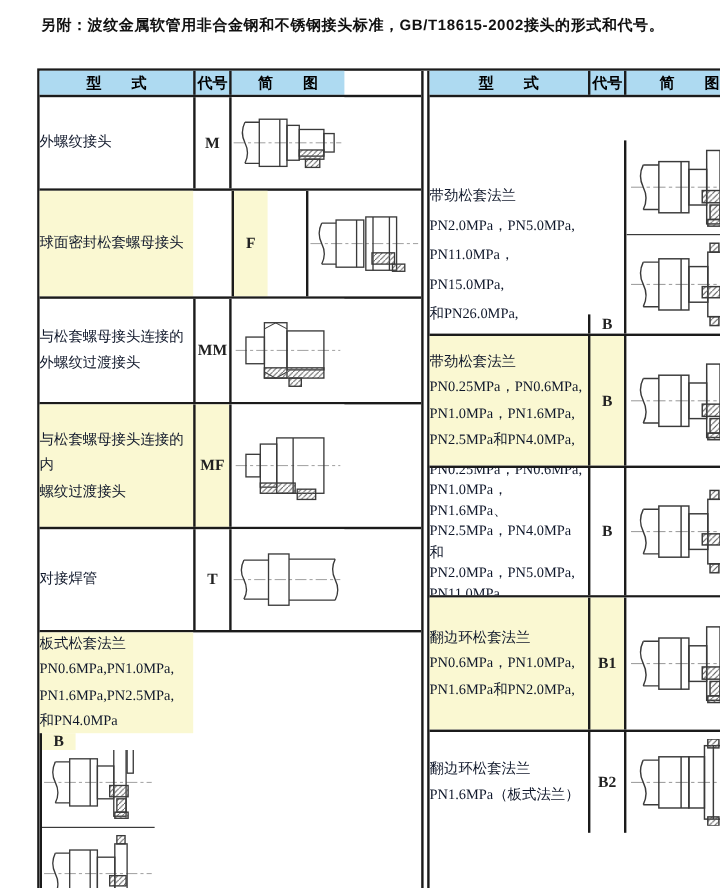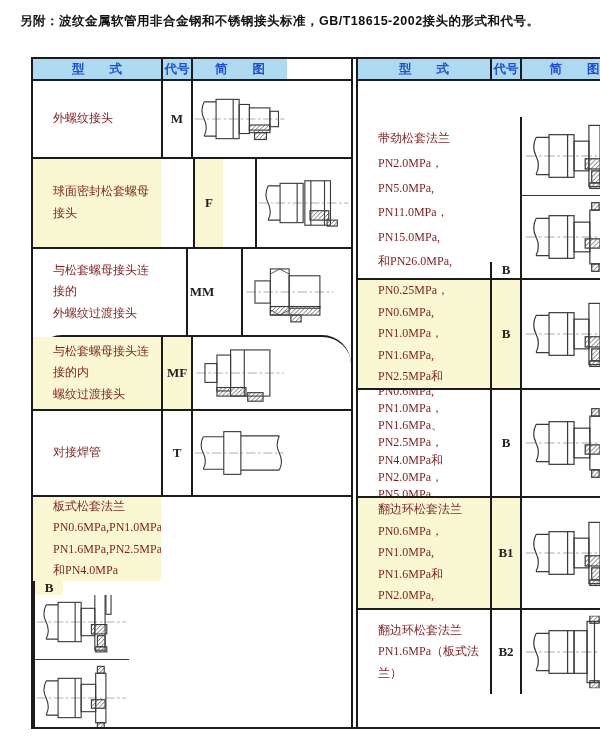--- a/index.html
+++ b/index.html
@@ -1,64 +1,64 @@
 <!DOCTYPE html>
 <html><head>
 <meta charset="utf-8">
 <style>
   * { box-sizing: border-box; margin: 0; padding: 0; }
   html, body { width: 600px; height: 740px; background: #ffffff; }
   body { font-family: "Liberation Serif", serif; color: #1c1c1c; }
   .page { position: relative; width: 600px; height: 740px; background: #fff; overflow: hidden; }
 
   .title {
-    position: absolute; left: 20px; top: 13px; width: 540px;
+    position: absolute; left: 34px; top: 13px; width: 540px;
     font-family: "Liberation Sans", sans-serif;
     font-weight: bold; font-size: 12.5px; letter-spacing: 0.5px; color: #111;
   }
 
   .table-wrap {
     position: absolute; left: 31px; top: 57px;
     display: flex; border: 2px solid #1b1b1b; background: #fff;
   }
   .half { display: flex; flex-direction: column; }
   .divider { width: 7px; background: #fff; border-left: 2px solid #1b1b1b; border-right: 2px solid #1b1b1b; }
 
   .row { display: flex; border-top: 2px solid #1b1b1b; }
   .row.hdr { border-top: none; }
   .cell { display: flex; align-items: center; justify-content: center; overflow: hidden; }
   .cell + .cell { border-left: 2px solid #1b1b1b; }
 
   .row.hdr .cell {
     background: #aedaf1;
-    font-weight: bold; font-size: 12.5px; color: #1d4ed8;
+    font-weight: bold; font-size: 12.5px; color: #000000;
     height: 20px;
   }
   .row.hl .type, .row.hl .code { background: #faf8d2; }
 
   .type {
     justify-content: flex-start; align-items: center;
-    padding: 4px 4px 4px 20px;
-    font-size: 12px; line-height: 1.8; white-space: pre-line; color: #7f1d1d;
+    padding: 4px 4px 4px 0;
+    font-size: 12px; line-height: 1.8; white-space: pre-line; color: #0f172a;
   }
   .type.wide  { line-height: 2.05; }
   .type.tight { line-height: 1.44; }
   .code { font-size: 13px; font-weight: bold; color: #222; }
 
   
   .half.l .type { width: 128px; }
   .half.l .code { width: 30px; }
   .half.l .diag { width: 96px; }
   .half.r .type { width: 132px; }
   .half.r .code { width: 30px; }
   .half.r .diag { width: 107px; }
 
   
-  .l-r1 { height: 78px; }  .l-r2 { height: 90px; gap: 32px; }  .l-r3 { height: 88px; gap: 25px; }
-  .l-r4 { height: 74px; border-radius: 29px; }  .l-r5 { height: 86px; }  .l-r6 { height: 232px; flex-direction: column; }
+  .l-r1 { height: 78px; }  .l-r2 { height: 90px; gap: 32px; }  .l-r3 { height: 88px; }
+  .l-r4 { height: 104px; }  .l-r5 { height: 86px; }  .l-r6 { height: 232px; flex-direction: column; }
   
   .r-r1 { height: 199px; align-items: flex-end; } .r-r2 { height: 110px; } .r-r3 { height: 108px; }
   .r-r4 { height: 112px; } .r-r5 { height: 86px; }
 
   .diag { background: #fff; font-family: Liberation Serif, serif; }
   .diag.stack { flex-direction: column; padding: 0; align-items: stretch; }
   .diag .sub { flex: 1; display: flex; align-items: center; justify-content: center; }
   .diag .sub + .sub { border-top: 1px solid #3a3a3a; }
 
   svg.fit { display: block; }

